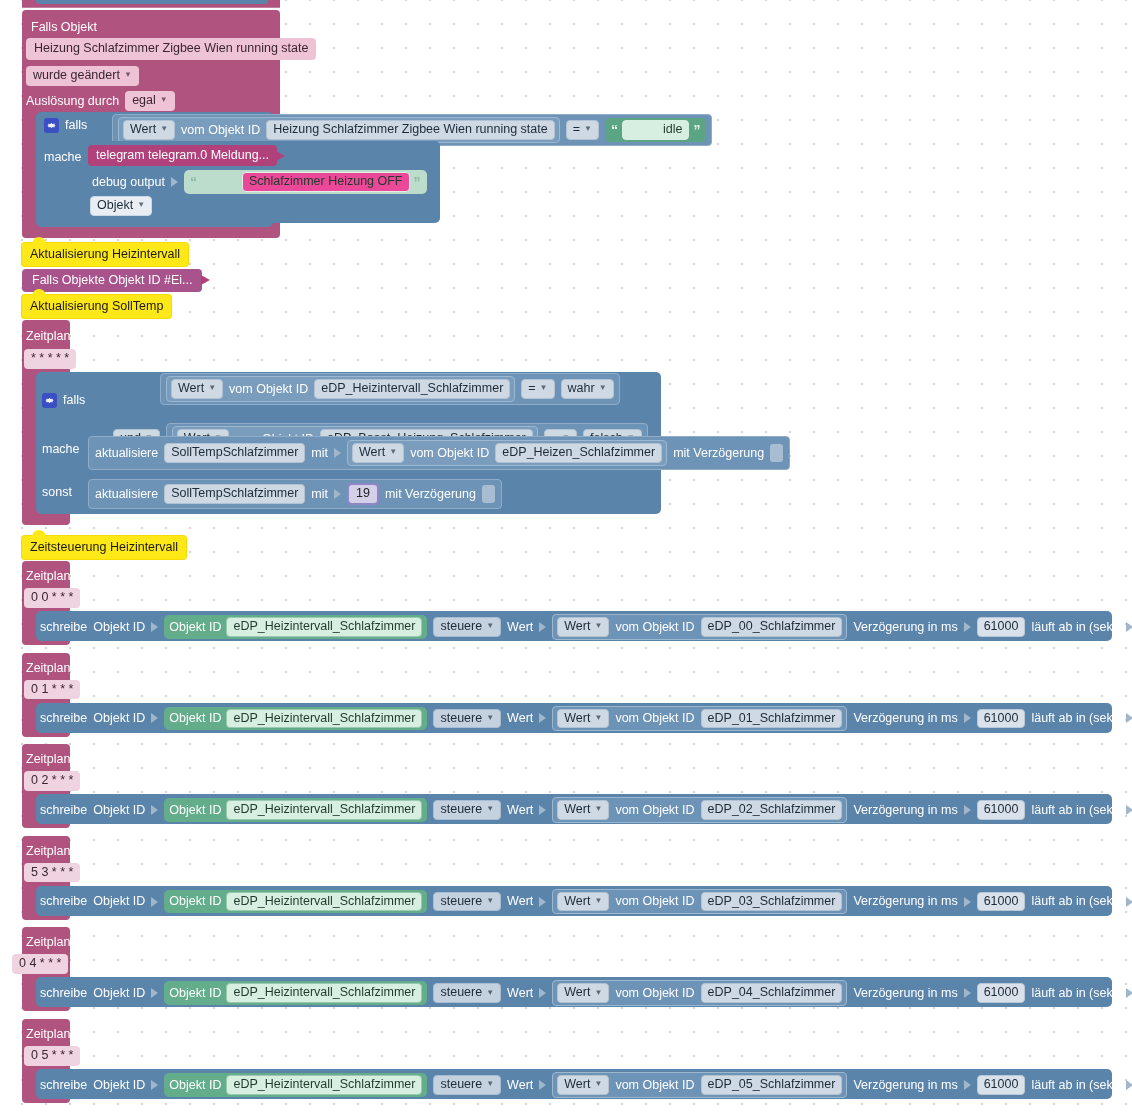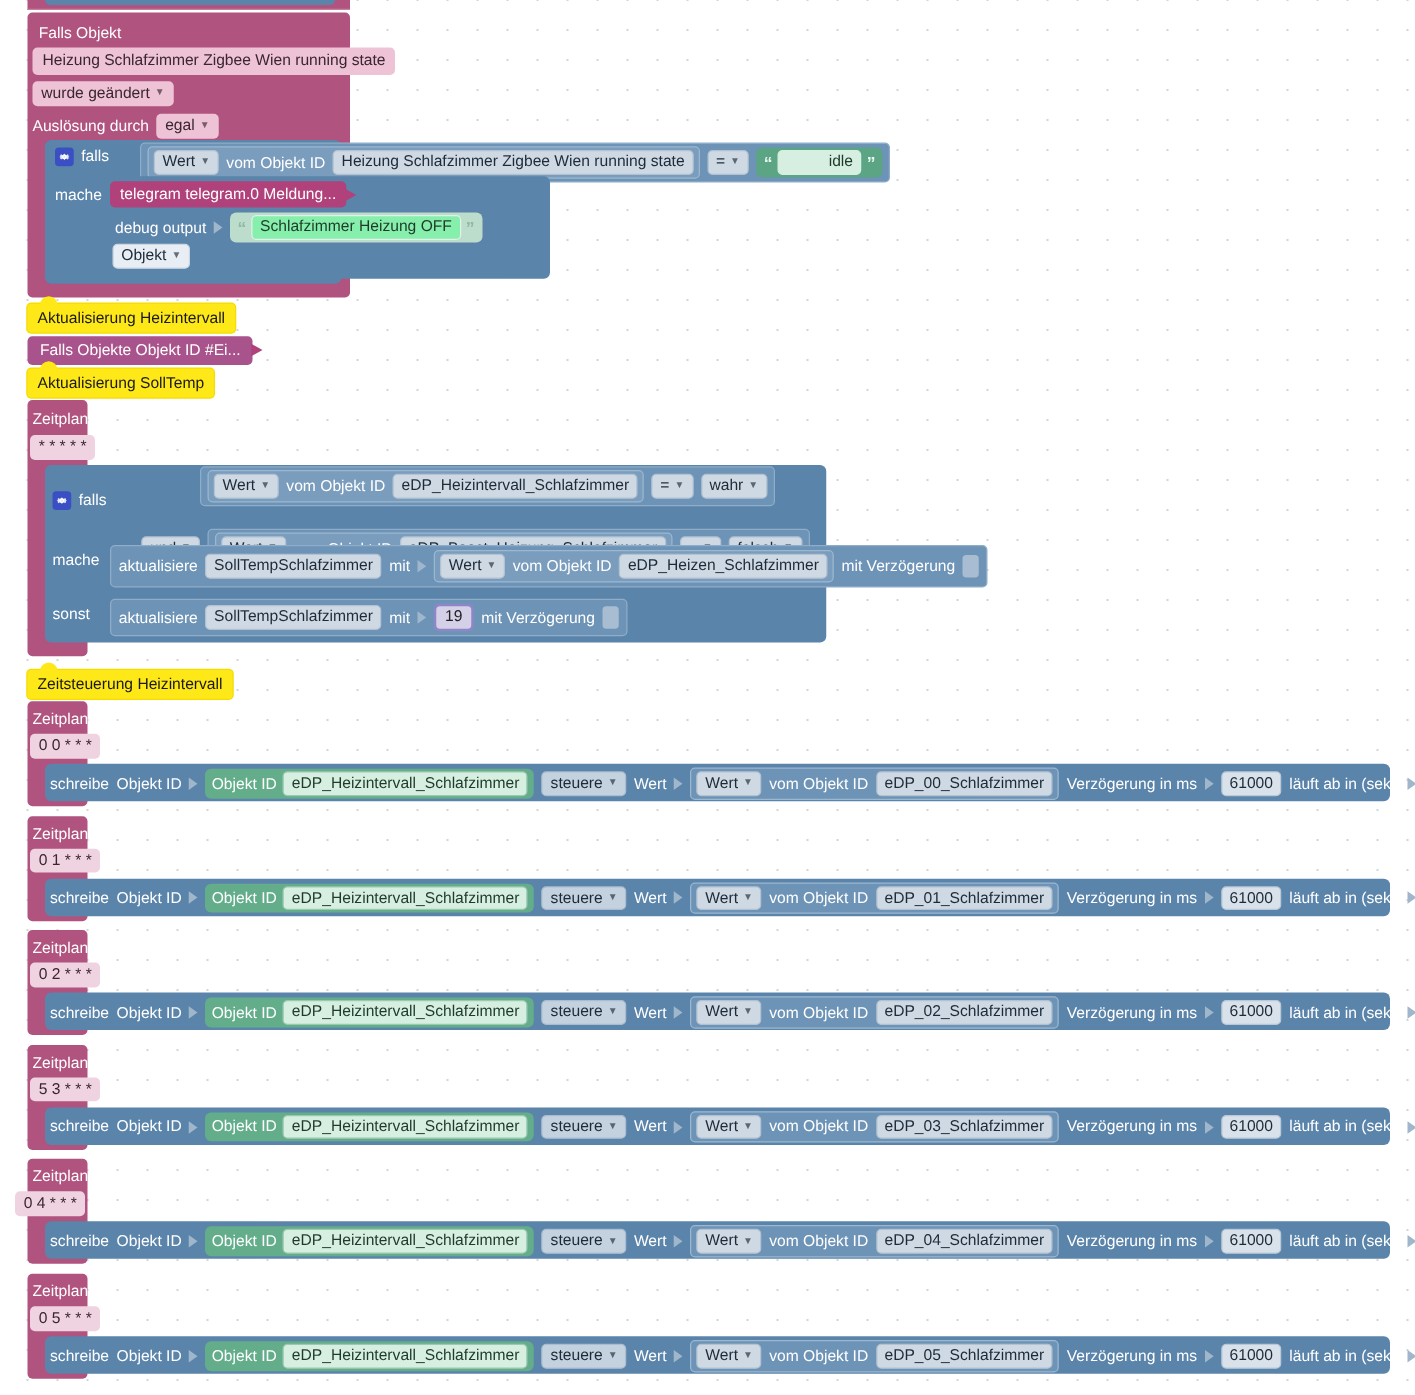--- a/index.html
+++ b/index.html
@@ -233,21 +233,21 @@
     <span class="pblock">
       <span class="lbl">telegram telegram.0 Meldung...</span>
     </span>
   </div>
 
   <div class="blk row" style="left:92px; top:170px;justify-content:center;">
     <span class="lbl">debug output</span>
     <span class="notch"></span>
     <span class="gblock gblock-pale">
       <span class="quote-d">“</span>
-      <span class="field-green" style="background:#86efac;border-color:#e0f1e8;">Schlafzimmer Heizung OFF</span>
+      <span class="field-green" style="background:#ec4899;border-color:#e0f1e8;margin-left:41px;">Schlafzimmer Heizung OFF</span>
       <span class="quote-d">”</span>
     </span>
   </div>
 
   <div class="blk" style="left:90px; top:195px;">
     <span class="field-blue" style="background:#e8eef4;border-color:#cbd7e2;">
       <span>Objekt</span>
       <span class="caret">▼</span>
     </span>
   </div>

